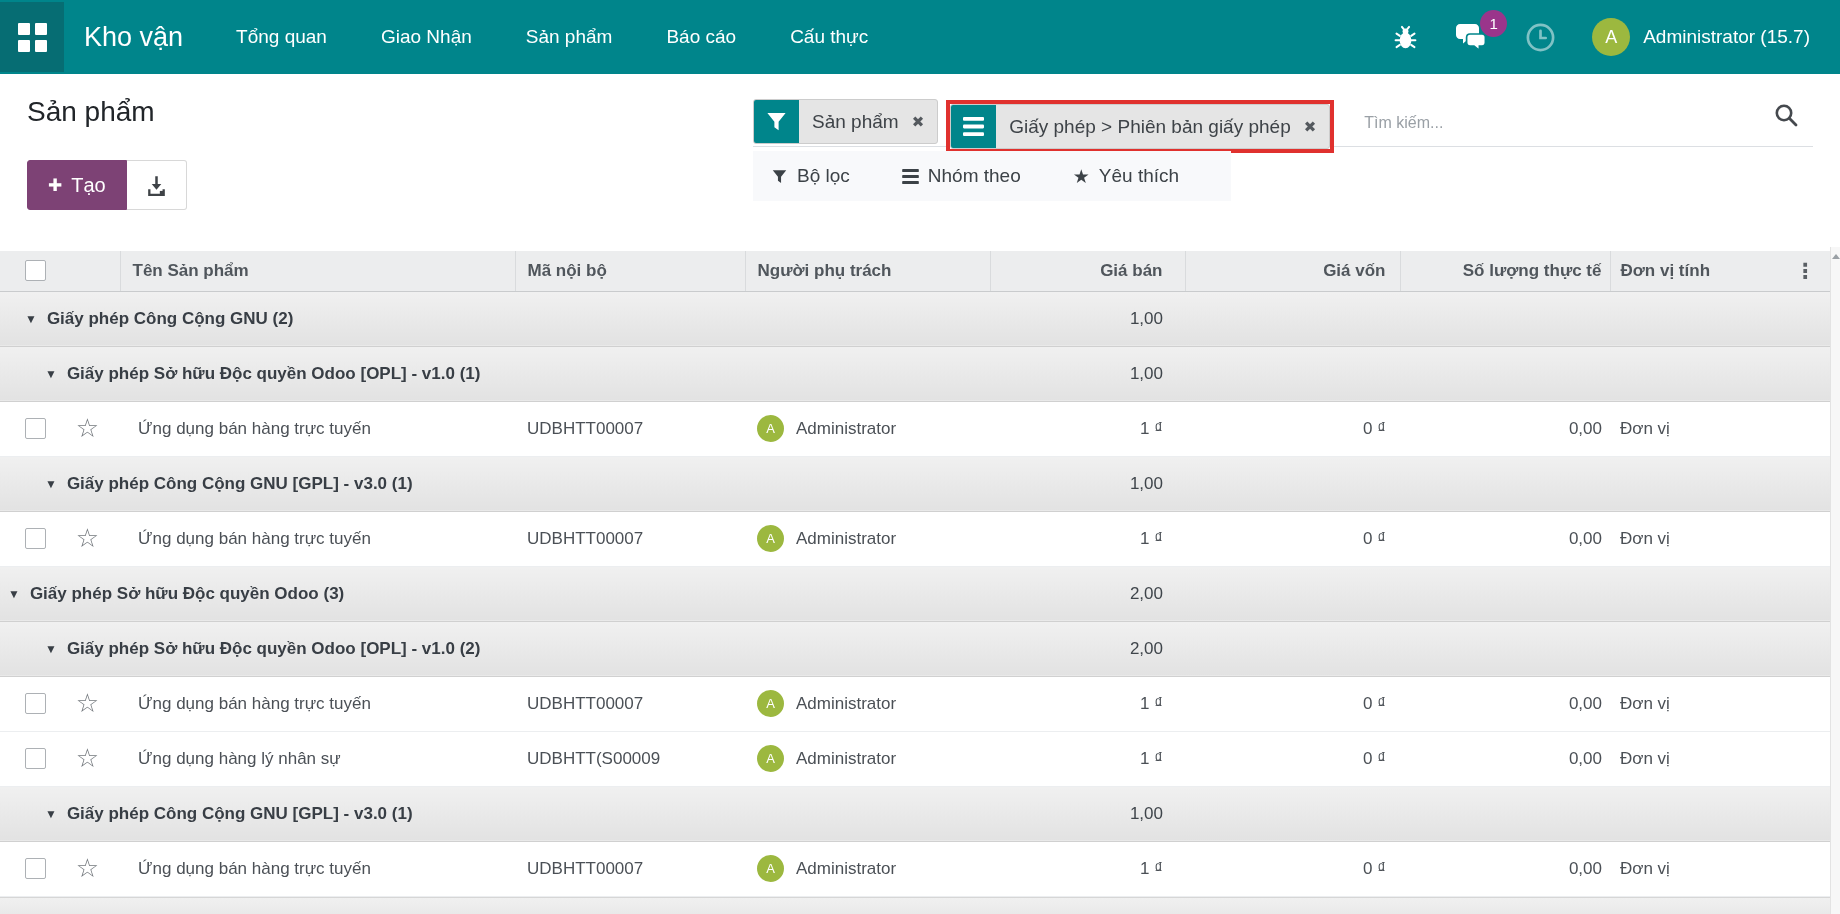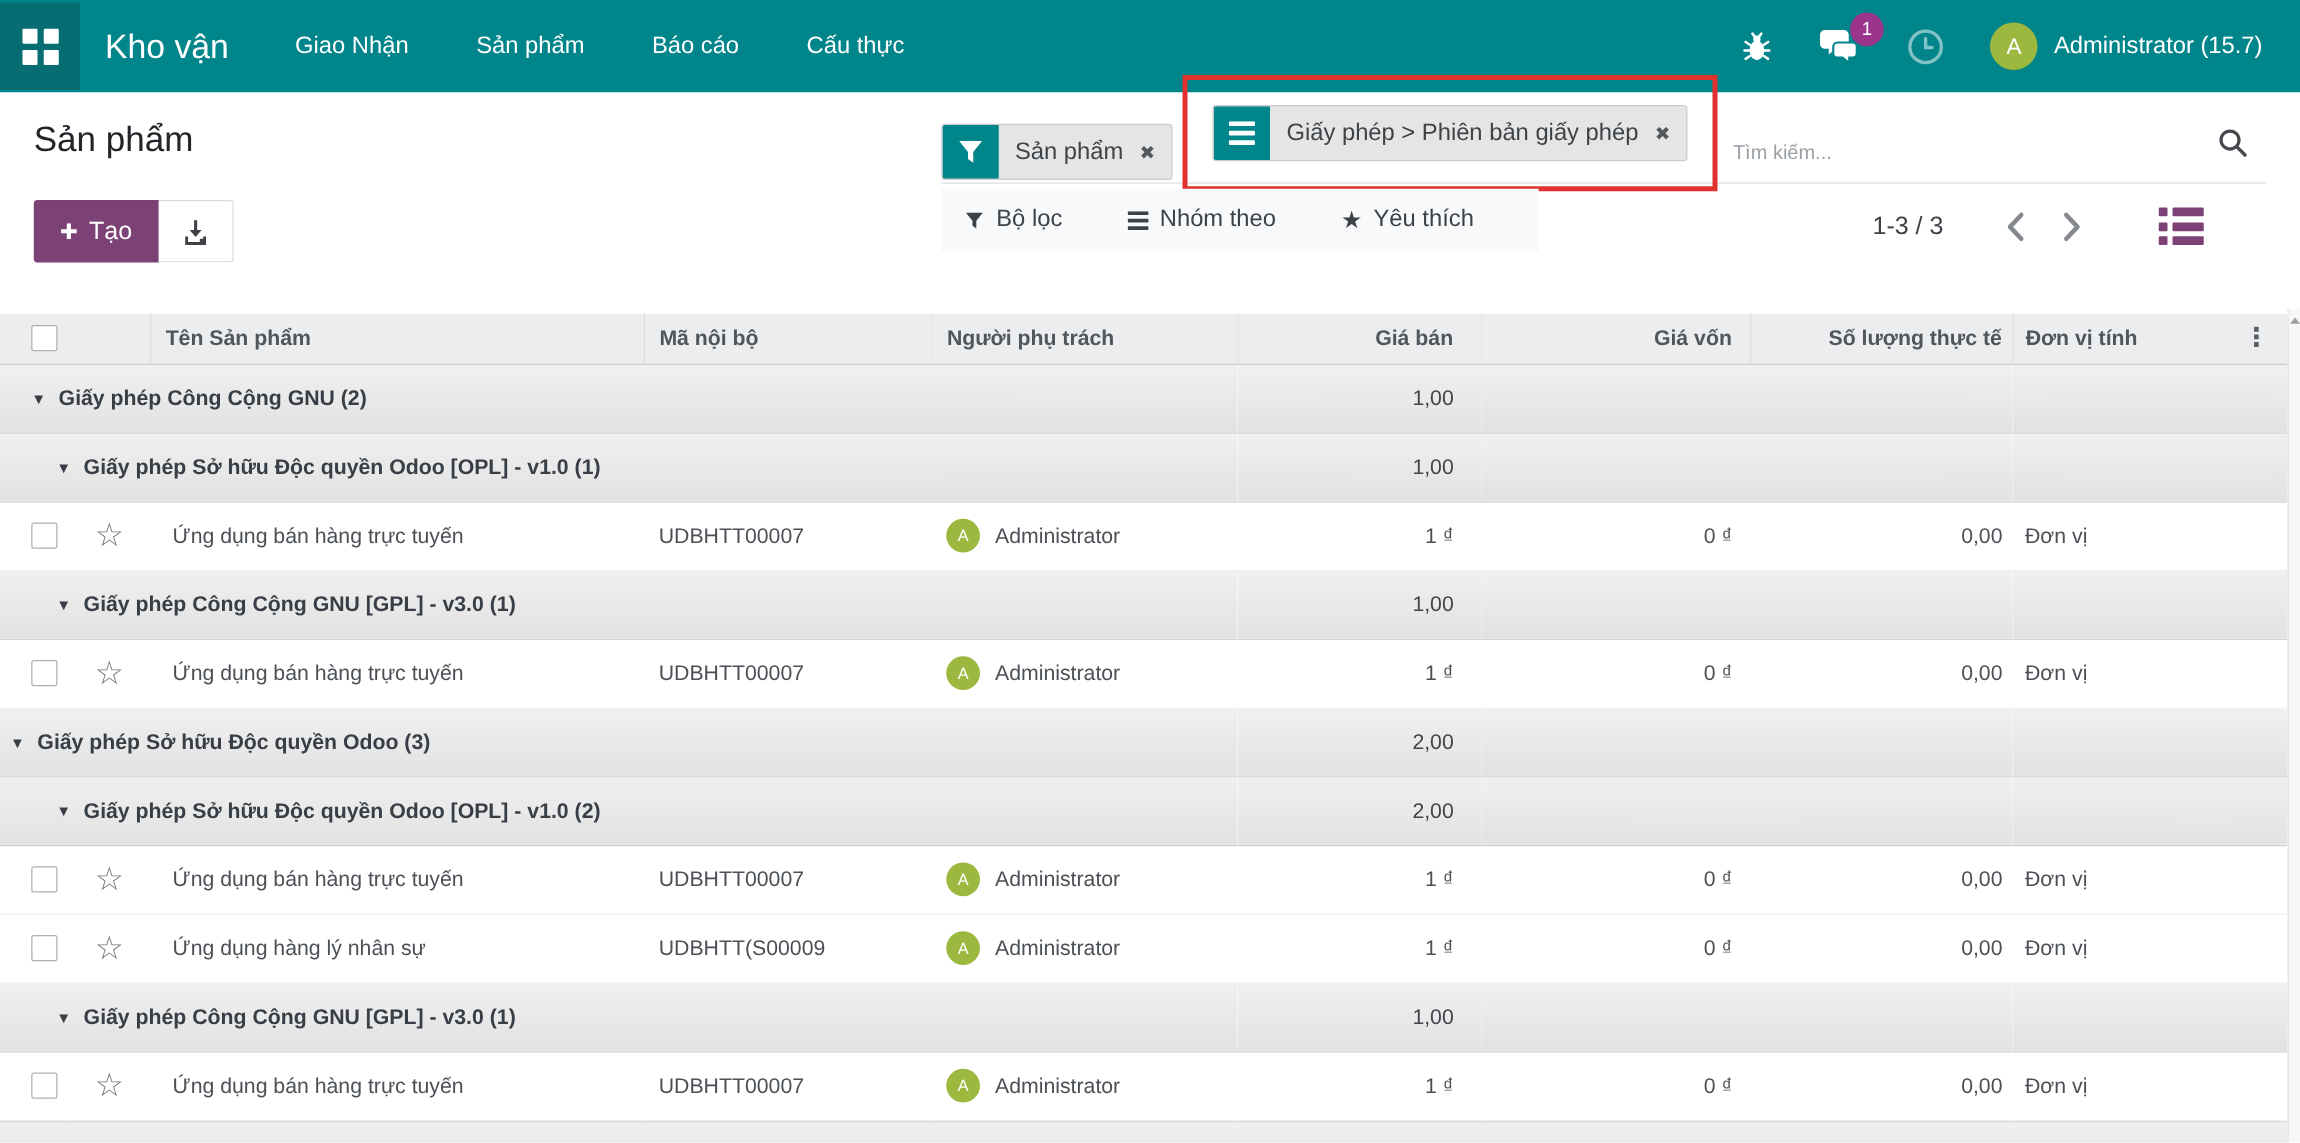--- a/index.html
+++ b/index.html
@@ -30,21 +30,21 @@
   
   .control{position:relative;height:177px;background:#fff;}
   .page-title{position:absolute;left:27px;top:22px;font-size:28px;color:#212529;font-weight:400;}
   .search-area{position:absolute;left:753px;top:0;width:1060px;height:73px;border-bottom:1px solid #dcdfe3;
                display:flex;align-items:flex-end;padding-bottom:2px;}
   .facets{display:flex;align-items:flex-end;gap:6px;}
   .facet{display:flex;align-items:stretch;height:45px;background:#e5e5e5;border:1px solid #cccccc;border-radius:3px;overflow:hidden;cursor:pointer;}
   .facet-tile{width:45px;background:var(--teal);display:flex;align-items:center;justify-content:center;flex:none;}
   .facet-label{display:flex;align-items:center;padding:0 4px 0 13px;font-size:19px;color:#3e4348;white-space:nowrap;}
   .facet-x{display:flex;align-items:center;padding:0 13px 0 9px;font-size:15px;color:#54595e;font-weight:bold;}
-  .facet-highlight{display:flex;align-items:flex-end;border:4px solid var(--red);padding:20px;margin:0 2px -9px 2px;}
+  .facet-highlight{display:flex;align-items:flex-end;border:4px solid var(--red);padding:0;margin:0 20px -9px 2px;}
   .search-input{flex:1;border:none;outline:none;font-size:16px;color:#333;padding:0 8px 12px 10px;background:transparent;min-width:60px;}
   .search-input::placeholder{color:#9aa0a6;}
   .search-mag{margin:0 14px 12px 0;flex:none;cursor:pointer;}
 
   .btn-row{position:absolute;left:27px;top:86px;height:50px;display:flex;}
   .btn-create{background:var(--purple);color:#fff;border:1px solid var(--purple);border-radius:3px 0 0 3px;
               font-size:20px;padding:0 20px;display:flex;align-items:center;gap:9px;cursor:pointer;}
   .btn-export{background:#fff;border:1px solid #d8d8d8;border-left:none;border-radius:0 3px 3px 0;width:60px;
               display:flex;align-items:center;justify-content:center;cursor:pointer;}
   .plus{font-size:17px;}
@@ -103,20 +103,21 @@
   <div class="apps-btn">
     <span class="grid-icon">
         <i></i>
         <i></i>
         <i></i>
         <i></i>
       </span>
   </div>
   <div class="brand">Kho vận</div>
   <div class="menu">
+      <div class="menu-item">Tổng quan</div>
       <div class="menu-item">Giao Nhận</div>
       <div class="menu-item">Sản phẩm</div>
       <div class="menu-item">Báo cáo</div>
       <div class="menu-item">Cấu thực</div>
     </div>
   <div class="nav-right">
     <span class="nav-ic">
       <svg viewBox="0 0 24 24" width="27" height="27">
         <circle cx="12" cy="6.5" r="2.6" fill="#fff"></circle>
         <ellipse cx="12" cy="14.5" rx="5.2" ry="7" fill="#fff"></ellipse>
@@ -214,47 +215,20 @@
     <span>Nhóm theo</span>
   </div>
       <div class="fbtn">
     <span class="ic">
           <span style="font-size:19px;color:#3c4247">★</span>
         </span>
     <span>Yêu thích</span>
   </div>
     </div>
 
-  <div class="pager-area">
-    <span class="pager-range">1-3 / 3</span>
-    <span class="pager-btn">
-      <svg width="20" height="27" viewBox="0 0 20 27">
-          <polyline points="14,4 5,13.5 14,23" fill="none" stroke="#85898e" stroke-width="3.6" stroke-linecap="round" stroke-linejoin="round"></polyline>
-        </svg>
-    </span>
-    <span class="pager-btn">
-      <svg width="20" height="27" viewBox="0 0 20 27">
-          <polyline points="6,4 15,13.5 6,23" fill="none" stroke="#85898e" stroke-width="3.6" stroke-linecap="round" stroke-linejoin="round"></polyline>
-        </svg>
-    </span>
-    <span class="view-switch">
-      <span class="vs-row">
-          <i class="vs-dot"></i>
-          <i class="vs-bar"></i>
-        </span>
-      <span class="vs-row">
-          <i class="vs-dot"></i>
-          <i class="vs-bar"></i>
-        </span>
-      <span class="vs-row">
-          <i class="vs-dot"></i>
-          <i class="vs-bar"></i>
-        </span>
-    </span>
-  </div>
 </div>
 
 <div class="list">
   <table>
     <colgroup>
       <col style="width:55px">
         <col style="width:65px">
         <col style="width:395px">
         <col style="width:230px">
       <col style="width:245px">

